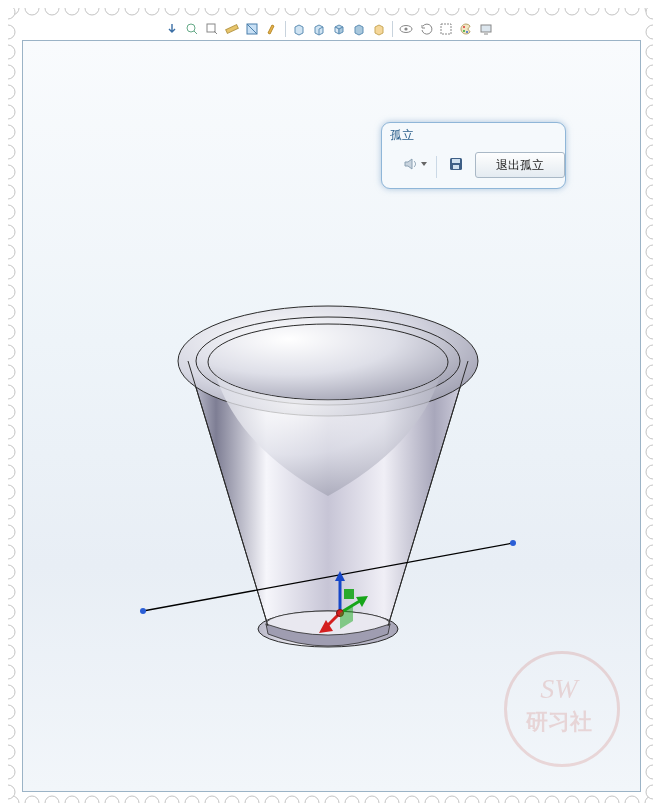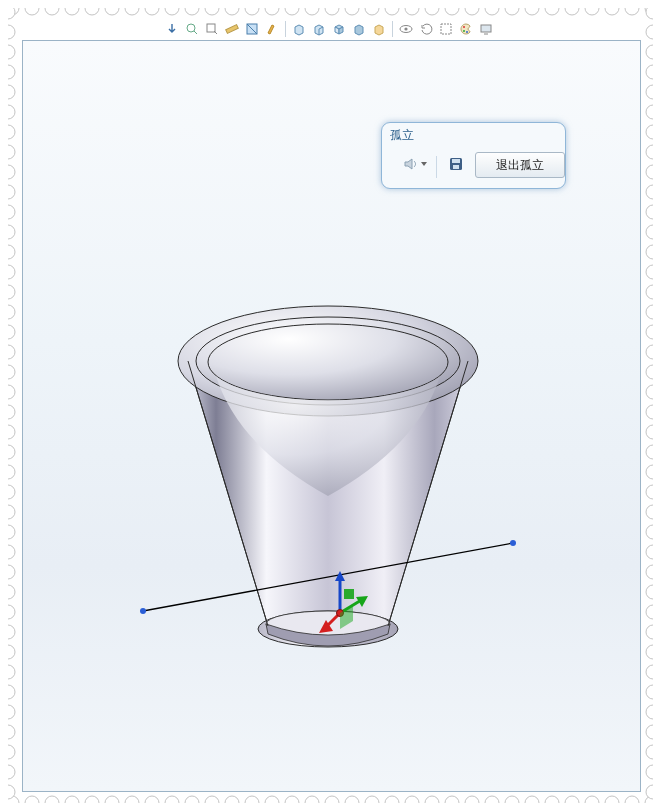--- a/index.html
+++ b/index.html
@@ -412,20 +412,25 @@
 
         <line x1="22" y1="42" x2="6" y2="58" stroke="#d41f1f" stroke-width="3"></line>
         <polygon points="1,62 8,49 15,60" fill="#d41f1f"></polygon>
 
         <circle cx="22" cy="42" r="3.5" fill="#d41f1f" stroke="#7a0f0f"></circle>
 
         <path d="M22 42 L35 34 L35 50 L22 58 Z" fill="#1aa81d" opacity="0.5"></path>
       </svg>
     </div>
 
+    <div class="wm">
+      <div class="circ"></div>
+      <div class="txt1">SW</div>
+      <div class="txt2">研习社</div>
+    </div>
 
   </div>
 
   <div class="panel">
     <div class="panel-title">孤立</div>
     <div class="panel-body">
       <div class="icon-btn dd">
         <svg width="16" height="16">
             <path d="M2 6h3l4-3v10l-4-3H2z" fill="#c9d4de" stroke="#8aa0b2"></path>
             <path d="M11 5c2 2 2 4 0 6" stroke="#8aa0b2" fill="none"></path>

